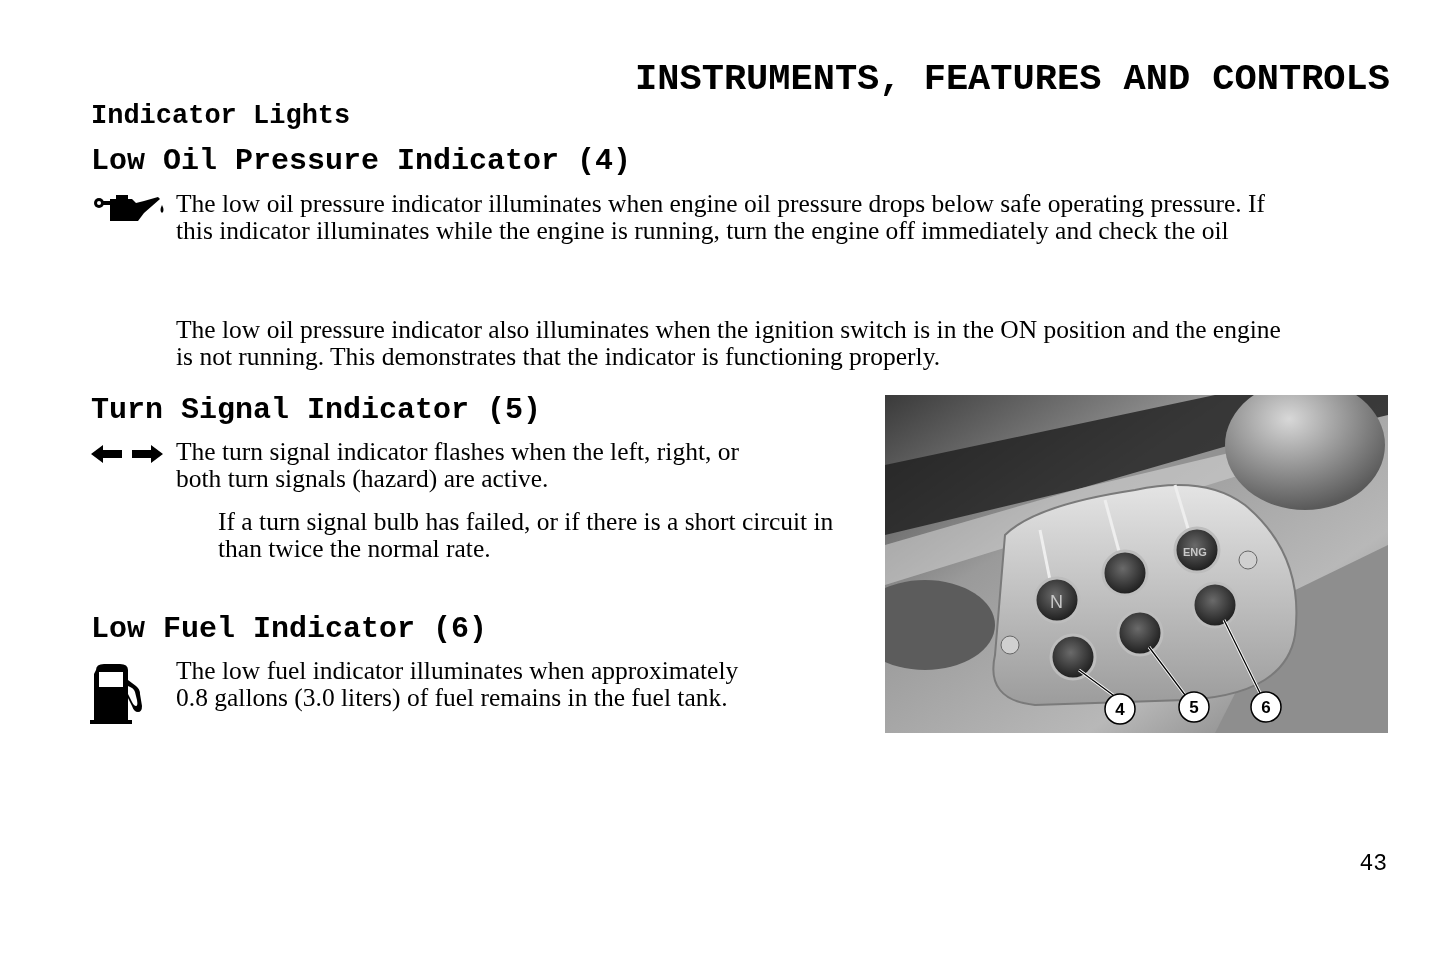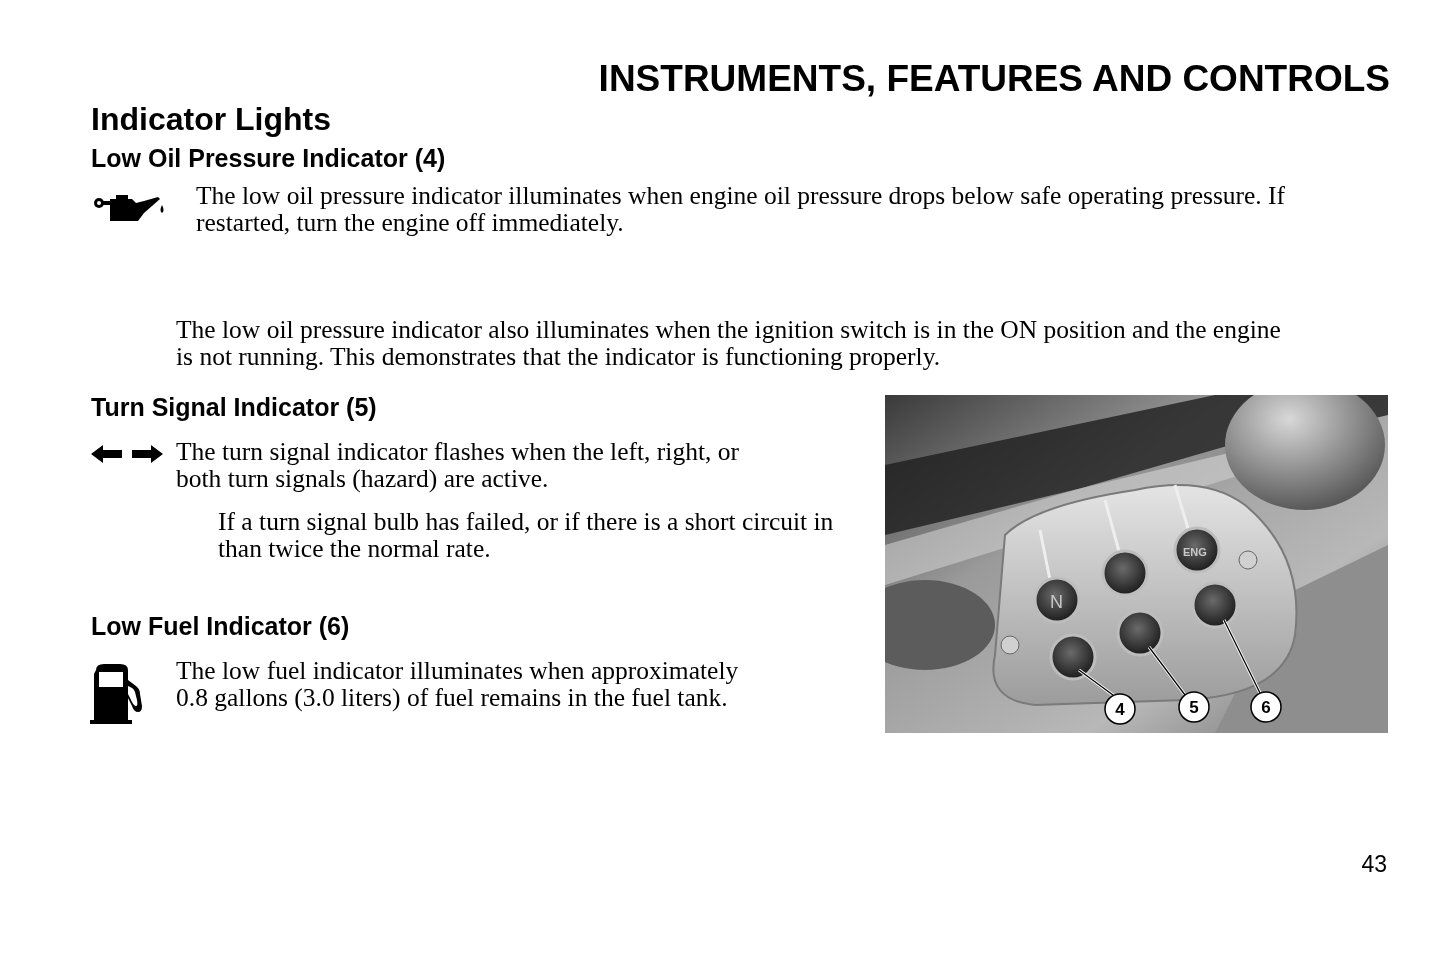--- a/index.html
+++ b/index.html
@@ -1,21 +1,21 @@
 <!DOCTYPE html>
 <html><head>
 <meta charset="utf-8">
 <style>
   html, body { margin:0; padding:0; background:#ffffff; }
   body { width:1454px; height:954px; position:relative; overflow:hidden; color:#000; }
-  .sans { font-family: Liberation Sans, sans-serif; }
+  .sans { font-family: Liberation Mono, monospace; }
   .serif { font-family: "Liberation Serif", serif; }
   #page-title { position:absolute; right:64px; top:58px; font-size:37px; font-weight:bold; letter-spacing:0px; }
-  #section-title { position:absolute; left:91px; top:101px; font-size:32px; font-weight:bold; }
-  .subhead { position:absolute; left:91px; font-size:25px; font-weight:bold; }
+  #section-title { position:absolute; left:91px; top:101px; font-size:27px; font-weight:bold; }
+  .subhead { position:absolute; left:91px; font-size:30px; font-weight:bold; }
   .para { position:absolute; left:176px; font-size:25.5px; line-height:27px; }
   .icon { position:absolute; }
   #figure { position:absolute; left:885px; top:395px; width:503px; height:338px; overflow:hidden; }
   #page-number { position:absolute; right:67px; top:851px; font-size:23px;margin-left:46px; }
   .callout { font-family:"Liberation Sans", sans-serif; font-weight:bold; font-size:17px; }
 </style>
 </head>
 <body>
 
 <div id="page-title" class="sans">INSTRUMENTS, FEATURES AND CONTROLS</div>
@@ -23,23 +23,23 @@
 
 <div class="subhead sans" style="top:144px;">Low Oil Pressure Indicator (4)</div>
 <svg class="icon" style="left:92px; top:193px;" width="74" height="34" viewBox="0 0 74 34">
   <circle cx="7" cy="10" r="5" fill="#000"></circle>
   <circle cx="7" cy="10" r="2" fill="#fff"></circle>
   <rect x="10" y="8" width="8" height="4" fill="#000"></rect>
   <rect x="24" y="2" width="12" height="6" fill="#000"></rect>
   <path d="M18 6 L40 6 L44 10 L52 8 L66 4 L68 6 L52 20 L46 28 L18 28 Z" fill="#000"></path>
   <path d="M70 12 Q73 18 70 20 Q67 18 70 12 Z" fill="#000"></path>
 </svg>
-<div class="para serif" style="top:182px;margin-left:20px;">
+<div class="para serif" style="top:190px;">
   <div>The low oil pressure indicator illuminates when engine oil pressure drops below safe operating pressure. If</div>
-  <div>restarted, turn the engine off immediately.</div>
+  <div>this indicator illuminates while the engine is running, turn the engine off immediately and check the oil</div>
 </div>
 <div class="para serif" style="top:316px;">
   <div>The low oil pressure indicator also illuminates when the ignition switch is in the ON position and the engine</div>
   <div>is not running. This demonstrates that the indicator is functioning properly.</div>
 </div>
 
 <div class="subhead sans" style="top:393px;">Turn Signal Indicator (5)</div>
 <svg class="icon" style="left:90px; top:443px;" width="74" height="22" viewBox="0 0 74 22">
   <path d="M1 11 L13 2 L13 7 L32 7 L32 15 L13 15 L13 20 Z" fill="#000"></path>
   <path d="M73 11 L61 2 L61 7 L42 7 L42 15 L61 15 L61 20 Z" fill="#000"></path>

